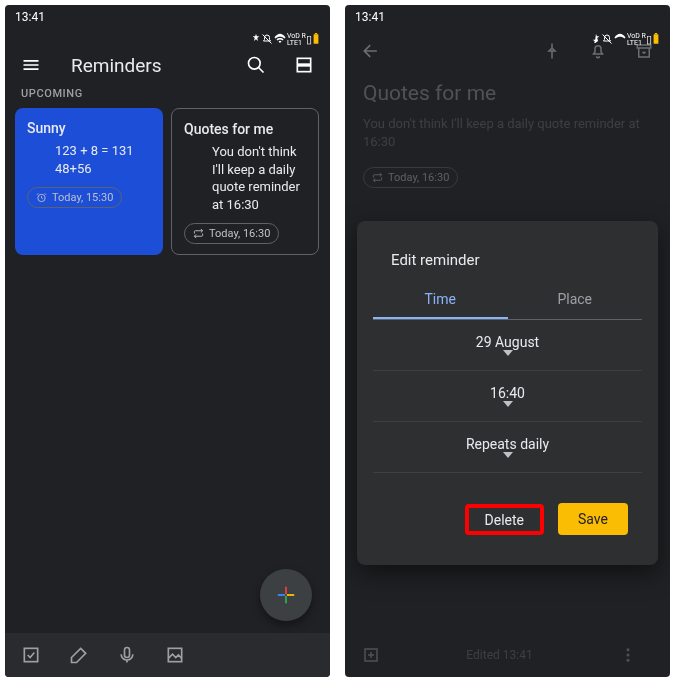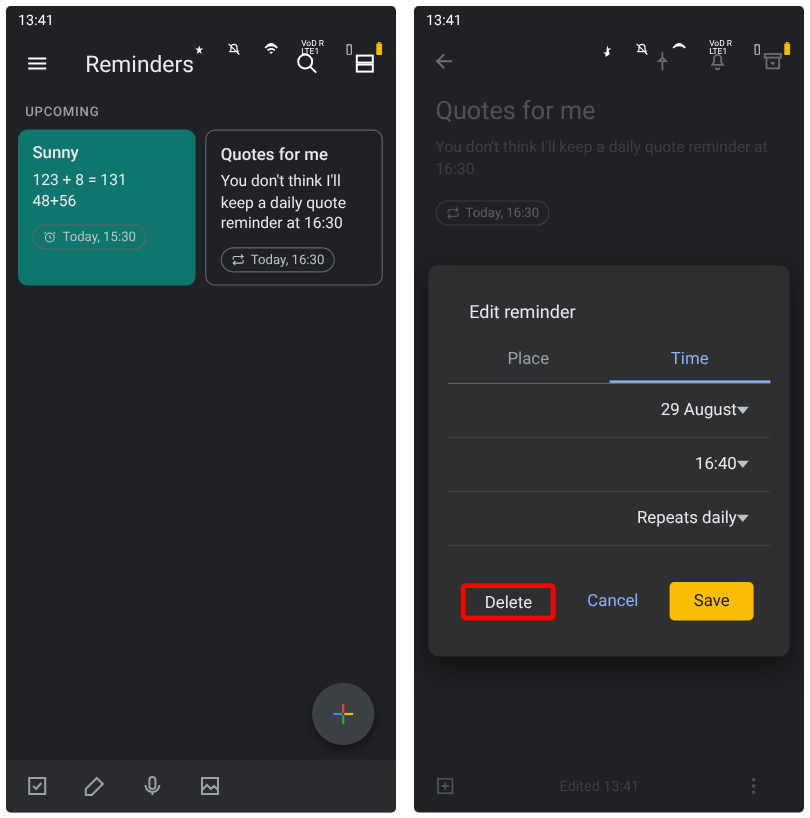--- a/index.html
+++ b/index.html
@@ -1,47 +1,47 @@
 <!DOCTYPE html>
 <html><head>
 <meta charset="utf-8">
 <style>
 * { margin: 0; padding: 0; box-sizing: border-box; font-family: Roboto, -apple-system, sans-serif; }
 body { background: #fff; width: 675px; height: 682px; display: flex; gap: 15px; padding: 5px; }
 .phone { width: 362px; height: 672px; background: #202124; border-radius: 4px; position: relative; overflow: hidden; color: #e8eaed; }
 .statusbar { height: 24px; display: flex; justify-content: space-between; align-items: center; padding: 0 10px; font-size: 12px; color: #fff; }
-.status-icons { display: flex; gap: 18px; align-items: flex-end; font-size: 11px; margin-top: 45px; }
-.appbar { height: 48px; display: flex; align-items: center; padding: 0 14px; gap: 24px; }
+.status-icons { display: flex; gap: 0; align-items: flex-start; font-size: 11px; margin-top: 45px; }
+.appbar { height: 48px; display: flex; align-items: flex-end; padding: 0 14px; gap: 24px; }
 .appbar .title { font-size: 19px; flex: 1; margin-left: 4px; }
 .icon-btn { width: 24px; height: 24px; display: flex; align-items: center; justify-content: center; cursor: pointer; }
 .section-label { font-size: 11px; letter-spacing: 0.6px; color: #9aa0a6; padding: 10px 16px 8px; font-weight: 500; }
 .cards { display: flex; gap: 8px; padding: 0 10px; }
 .card { width: 148px; border-radius: 8px; padding: 12px 12px 10px; }
-.card.yellow { background: #0f766e; }
+.card.yellow { background: #1d4ed8; }
 .card.dark { background: #202124; border: 1px solid #5f6368; }
 .card-title { font-size: 14px; font-weight: 500; margin-bottom: 6px; }
-.card-body { font-size: 13px; line-height: 1.35; margin-bottom: 10px; }
+.card-body { font-size: 13px; line-height: 1.35; margin-bottom: 10px; margin-left: 28px; }
 .chip { display: inline-flex; align-items: center; gap: 5px; border: 1px solid #5f6368; border-radius: 14px; padding: 3px 8px; font-size: 11px; color: #bdc1c6; }
 .highlight-red { border: 4px solid #ff0000; border-radius: 8px; }
 .fab { position: absolute; bottom: 56px; right: 18px; width: 52px; height: 52px; background: #3c4043; border-radius: 50%; display: flex; align-items: center; justify-content: center; box-shadow: 0 4px 8px rgba(0,0,0,.4); cursor: pointer; }
 .bottombar { position: absolute; bottom: 0; left: 0; right: 0; height: 44px; background: #2a2b2e; display: flex; align-items: center; padding: 0 14px; gap: 24px; }
 .dimmed { opacity: 0.38; }
 .detail-header { display: flex; align-items: center; padding: 10px 14px; gap: 22px; }
 .detail-header .spacer { flex: 1; }
 .note-title { font-size: 21px; padding: 8px 18px 6px; color: #9aa0a6; }
 .note-body { font-size: 13px; padding: 4px 18px 10px; color: #6b6f75; line-height: 1.4; }
 .note-chip-row { padding: 6px 18px; }
 .sheet { position: absolute; left: 12px; right: 12px; top: 216px; background: #2e2f31; border-radius: 8px; padding: 16px; box-shadow: 0 8px 24px rgba(0,0,0,.5); }
 .sheet-title { font-size: 15px; padding: 14px 18px 10px; }
 .tabs { display: flex; }
 .tab { flex: 1; text-align: center; padding: 12px 0; font-size: 14px; color: #9aa0a6; cursor: pointer; position: relative; }
 .tab.active { color: #8ab4f8; }
 .tab.active::after { content: ''; position: absolute; left: 0; right: 0; bottom: 0; height: 2px; background: #8ab4f8; }
 .tabrule { height: 1px; background: #5f6368; }
-.field { display: flex; justify-content: flex-end; align-items: center; padding: 14px 18px; border-bottom: 1px solid #3c4043; font-size: 14px; cursor: pointer; }
+.field { display: flex; justify-content: space-between; align-items: center; padding: 14px 18px; border-bottom: 1px solid #3c4043; font-size: 14px; cursor: pointer; flex-direction: column; }
 .field .chev { width: 0; height: 0; border-left: 5px solid transparent; border-right: 5px solid transparent; border-top: 6px solid #bdc1c6; }
 .actions { display: flex; justify-content: flex-end; gap: 14px; padding: 30px 14px 14px; align-items: center; }
 .txtbtn { font-size: 14px; padding: 8px 12px; color: #8ab4f8; cursor: pointer; }
 .txtbtn.del { color: #e8eaed; }
 .savebtn { background: #fbbc04; color: #202124; font-weight: 400; border-radius: 4px; padding: 8px 20px; cursor: pointer; font-size: 14px; }
 .red-box { border: 4px solid #ff0000; border-radius: 4px; padding: 2px 4px; }
 .bottombar2 { position: absolute; bottom: 0; left: 0; right: 16px; height: 44px; display: flex; align-items: center; padding: 0 14px; justify-content: space-between; color: #6b6f75; font-size: 12px; }
 svg { display: block; }
 </style>
 </head>
@@ -201,41 +201,40 @@
       <svg width="11" height="11" viewBox="0 0 24 24" fill="none" stroke="#bdc1c6" stroke-width="2">
           <path d="M17 2l4 4-4 4M3 12V8a2 2 0 012-2h16M7 22l-4-4 4-4M21 12v4a2 2 0 01-2 2H3"></path>
         </svg>
       <span>Today, 16:30</span>
     </div>
   </div>
 
   <div class="sheet">
     <div class="sheet-title">Edit reminder</div>
     <div class="tabs">
+      <div class="tab active">Time</div>
       <div class="tab">Place</div>
-      <div class="tab active">Time</div>
     </div>
     <div class="tabrule"></div>
     <div class="field">
       <span>29 August</span>
         <span class="chev"></span>
     </div>
     <div class="field">
       <span>16:40</span>
         <span class="chev"></span>
     </div>
     <div class="field">
       <span>Repeats daily</span>
         <span class="chev"></span>
     </div>
     <div class="actions">
       <span class="red-box">
         <span class="txtbtn del">Delete</span>
       </span>
-      <span class="txtbtn">Cancel</span>
       <span class="savebtn">Save</span>
     </div>
   </div>
 
   <div class="bottombar2 dimmed">
     <span class="icon-btn">
         <svg width="18" height="18" viewBox="0 0 24 24" fill="none" stroke="#9aa0a6" stroke-width="2">
           <rect x="4" y="4" width="16" height="16"></rect>
           <path d="M12 8v8M8 12h8"></path>
         </svg>

